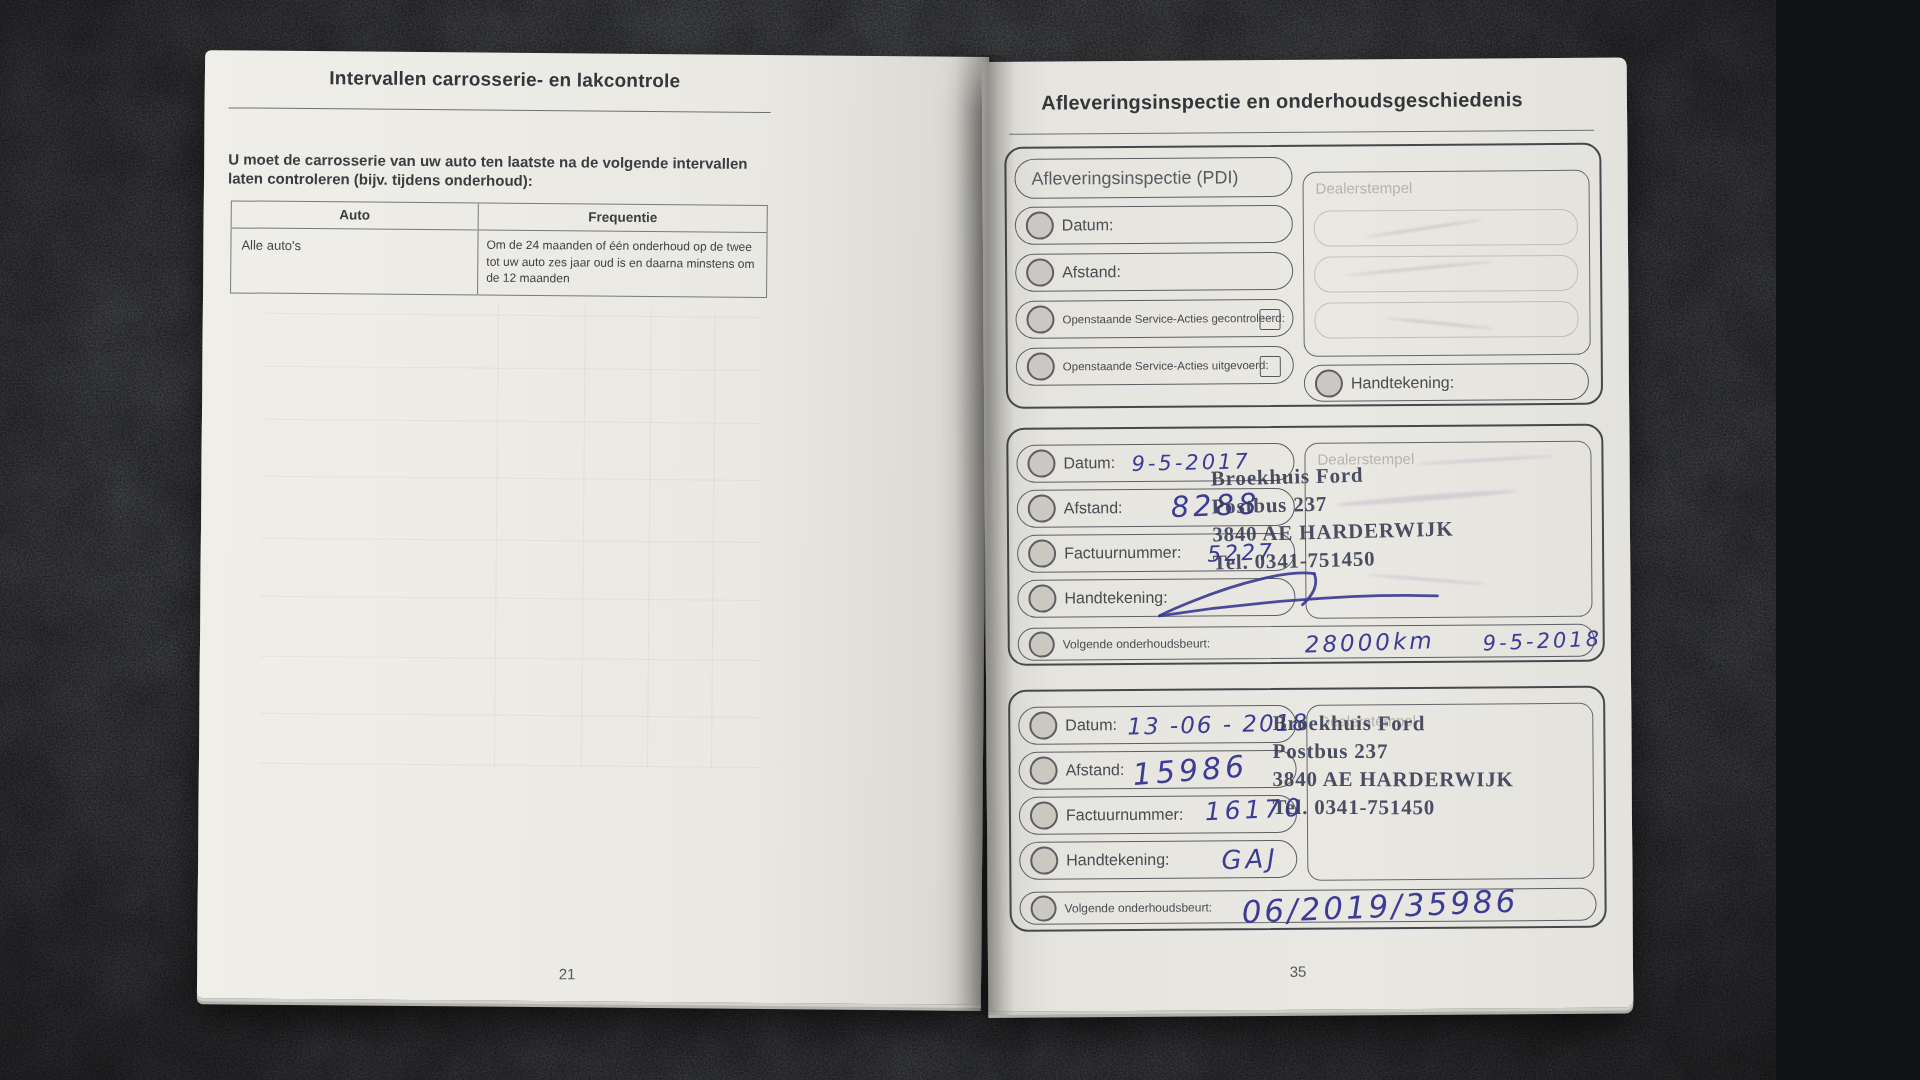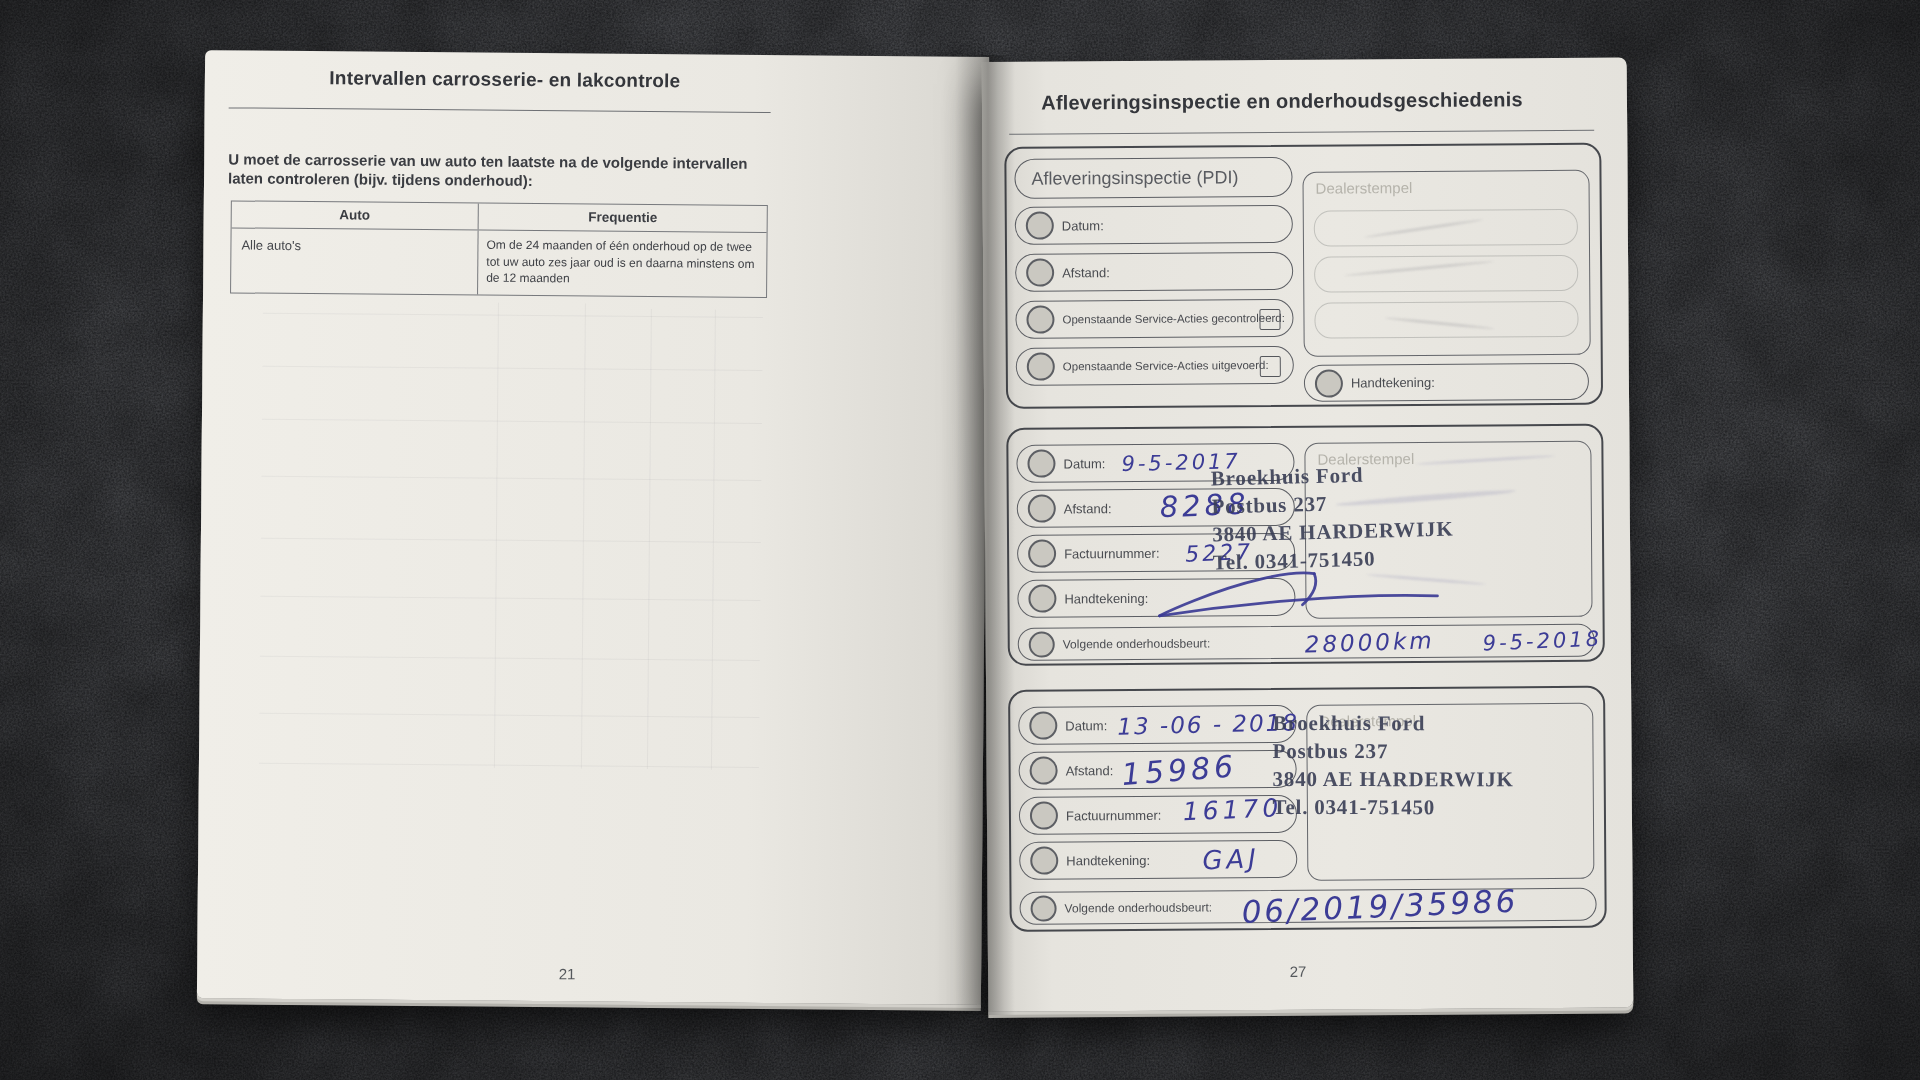--- a/index.html
+++ b/index.html
@@ -1,16 +1,16 @@
 <!DOCTYPE html>
 <html><head>
 <meta charset="utf-8">
 <style>
   html,body{margin:0;padding:0;background:#101113;}
-  .stage{position:relative;width:1920px;height:1080px;overflow:hidden;
+  .stage{position:relative;width:1776px;height:1080px;overflow:hidden;
          font-family:"Liberation Sans",sans-serif;background:#16171a;}
   .carpet{position:absolute;left:0;top:0;}
   .vignette{position:absolute;inset:0;
     background:radial-gradient(ellipse at 50% 45%, rgba(0,0,0,0) 55%, rgba(0,0,0,.45) 100%);}
 
   .book{position:absolute;inset:0;}
   .page{position:absolute;}
   .page-left{left:201px;top:57px;width:784px;height:948px;
     transform:rotate(.5deg);transform-origin:right center;border-radius:6px 0 0 6px;
     background:linear-gradient(to right,#f0eee8,#eae8e2 70%,#dcdad4 94%,#c6c4be 100%);
@@ -43,21 +43,21 @@
   .gv,.gh{position:absolute;background:rgba(95,100,112,.07);}
   .gv{width:1px;}
   .gh{height:1px;}
 
   
   .fbox{position:absolute;left:22px;width:593px;border:2.4px solid #46484d;border-radius:18px;}
   .pill{position:absolute;height:38px;border:1.7px solid #5d5f64;border-radius:20px;
         display:flex;align-items:center;padding:0 10px;box-sizing:border-box;}
   .dot{width:24px;height:24px;border-radius:50%;border:2px solid #5d5f64;background:#cac8c1;
        margin-right:8px;flex:none;}
-  .lbl{font-size:13px;color:#4a4c51;white-space:nowrap;}
+  .lbl{font-size:16px;color:#4a4c51;white-space:nowrap;}
   .lbl.small{font-size:11.5px;}
   .cbox{position:absolute;right:12px;top:9px;width:19px;height:19px;border:1.9px solid #55575c;
         border-radius:2px;}
   .dealer{position:absolute;left:296px;width:285px;border:1.9px solid #64666b;border-radius:14px;}
   .faintlbl{position:absolute;left:12px;top:7px;font-size:15px;color:#b5b3ab;}
   .gpill{position:absolute;left:10px;width:262px;height:34px;border:1.5px solid rgba(130,132,128,.38);
          border-radius:17px;}
   .hand{font-family:"DejaVu Sans",sans-serif;font-style:italic;color:#3c3c96;white-space:nowrap;}
   .stamp{position:absolute;font-family:"Liberation Serif",serif;font-weight:bold;
          font-size:21px;line-height:28px;color:rgba(56,61,84,.9);letter-spacing:.8px;
@@ -248,18 +248,18 @@
           <span class="faintlbl">Dealerstempel</span>
         </div>
         <div class="stamp" style="left:262px;top:20px;transform:rotate(.5deg);">
           <div>Broekhuis Ford</div>
           <div>Postbus 237</div>
           <div>3840 AE HARDERWIJK</div>
           <div>Tel. 0341-751450</div>
         </div>
       </section>
 
-      <div class="pagenum" style="left:290px;top:903px;width:40px;text-align:center;">27</div>
+      <div class="pagenum" style="left:290px;top:903px;width:40px;text-align:center;">35</div>
     </div>
 
     <div class="gutter"></div>
   </div>
 </div>
 
 </body></html>

